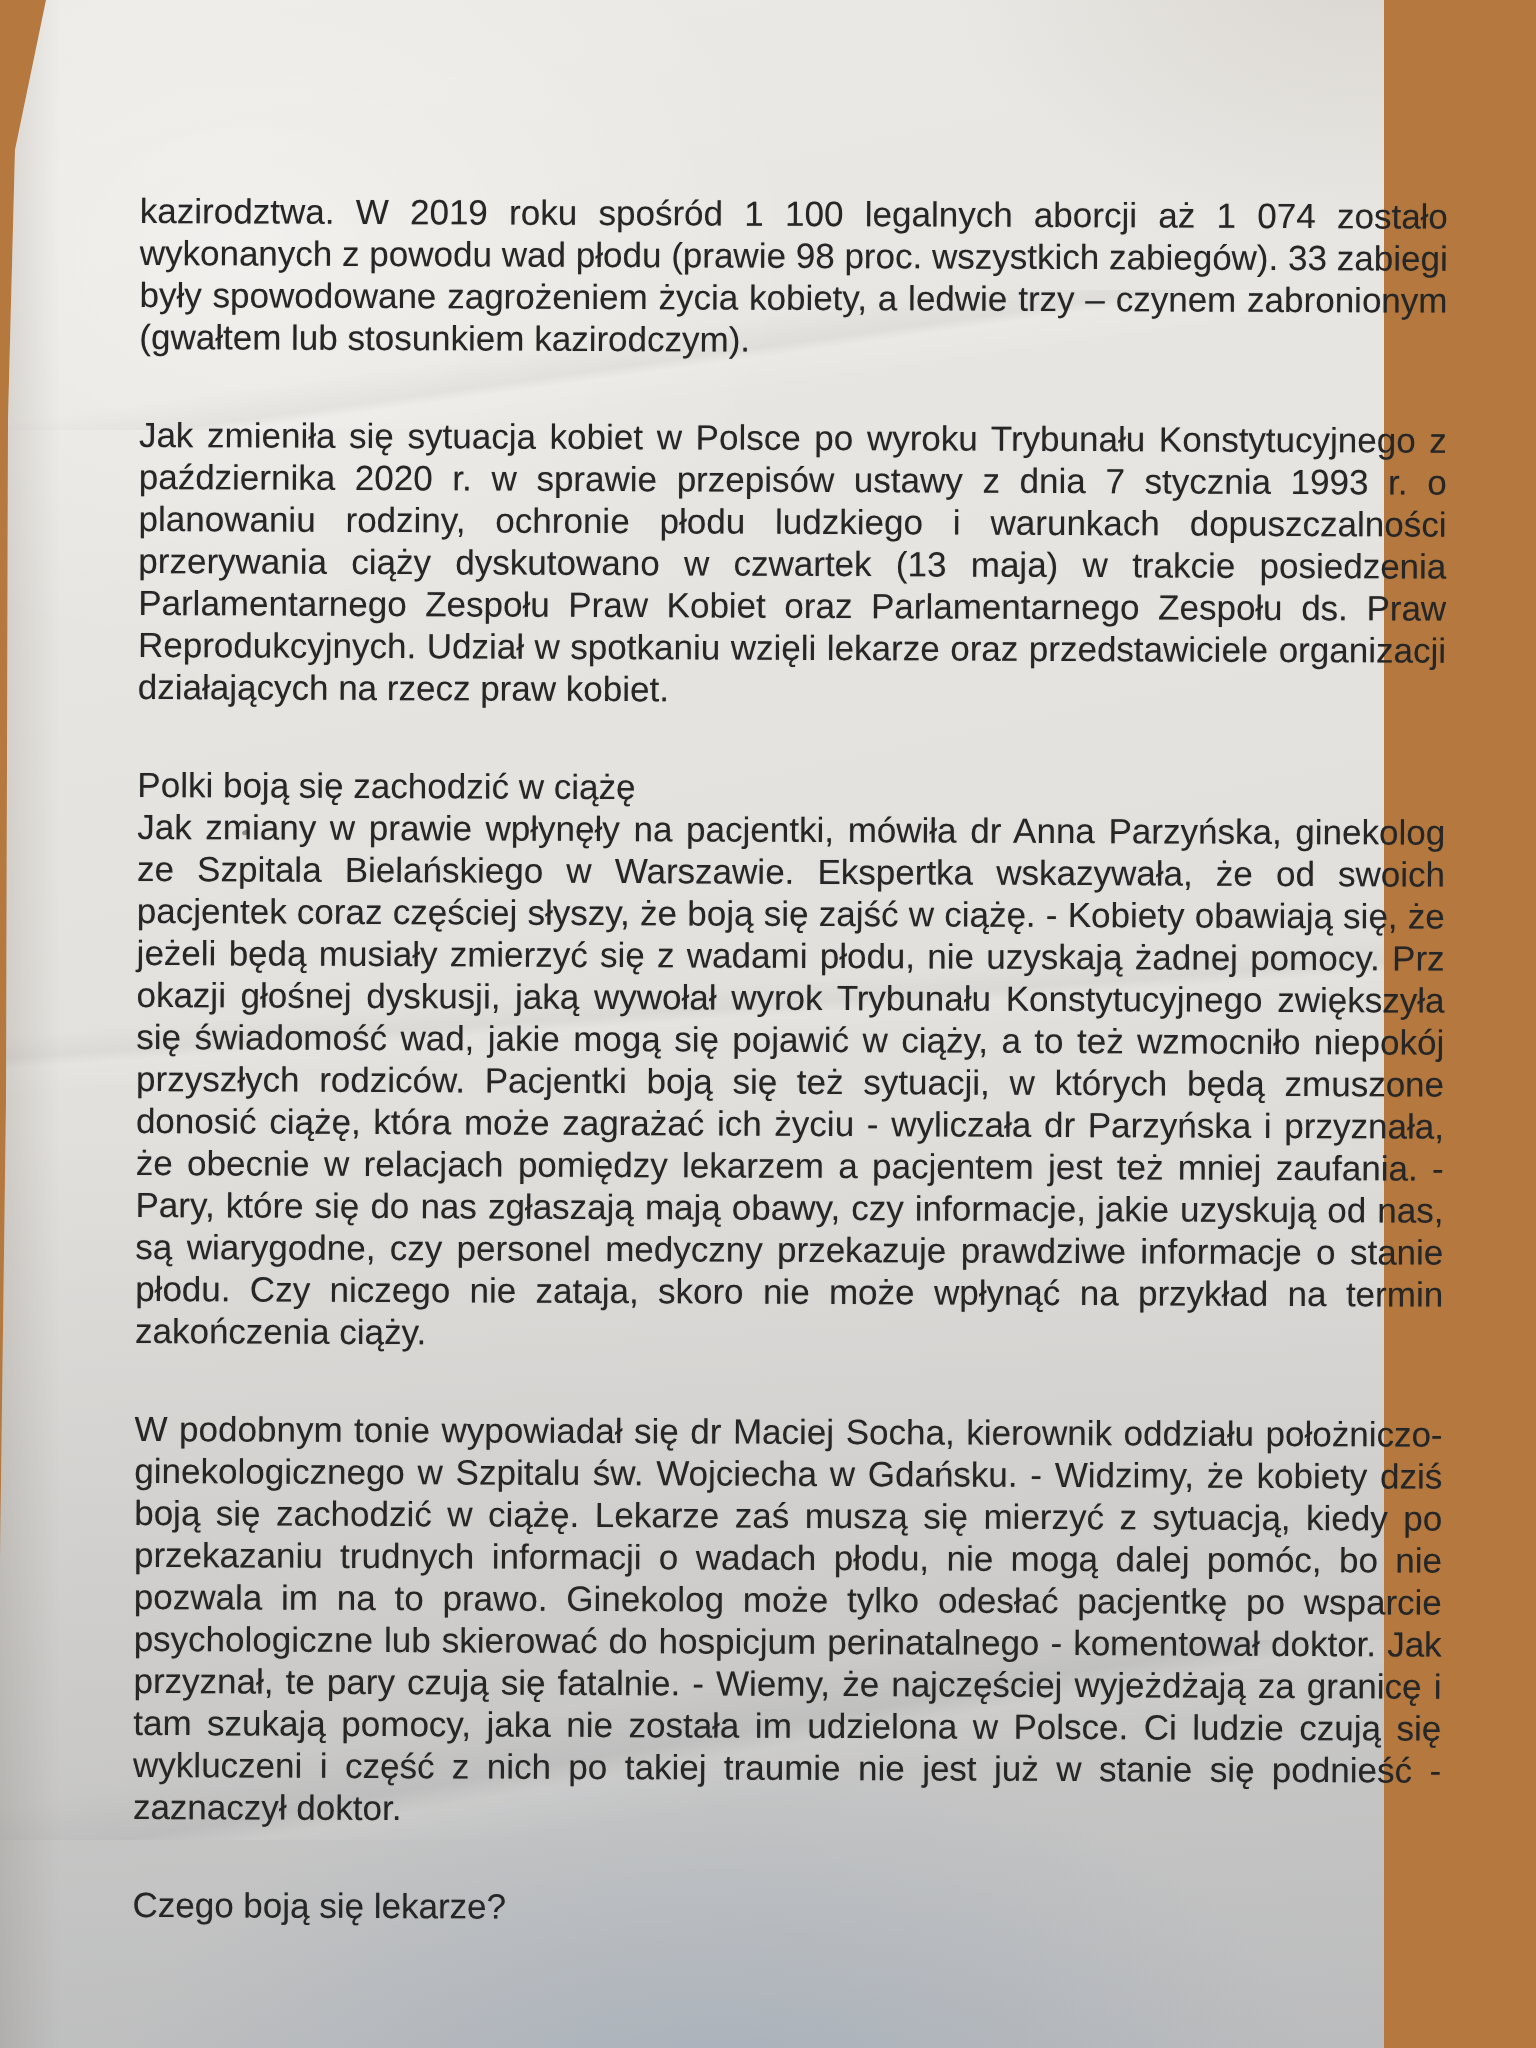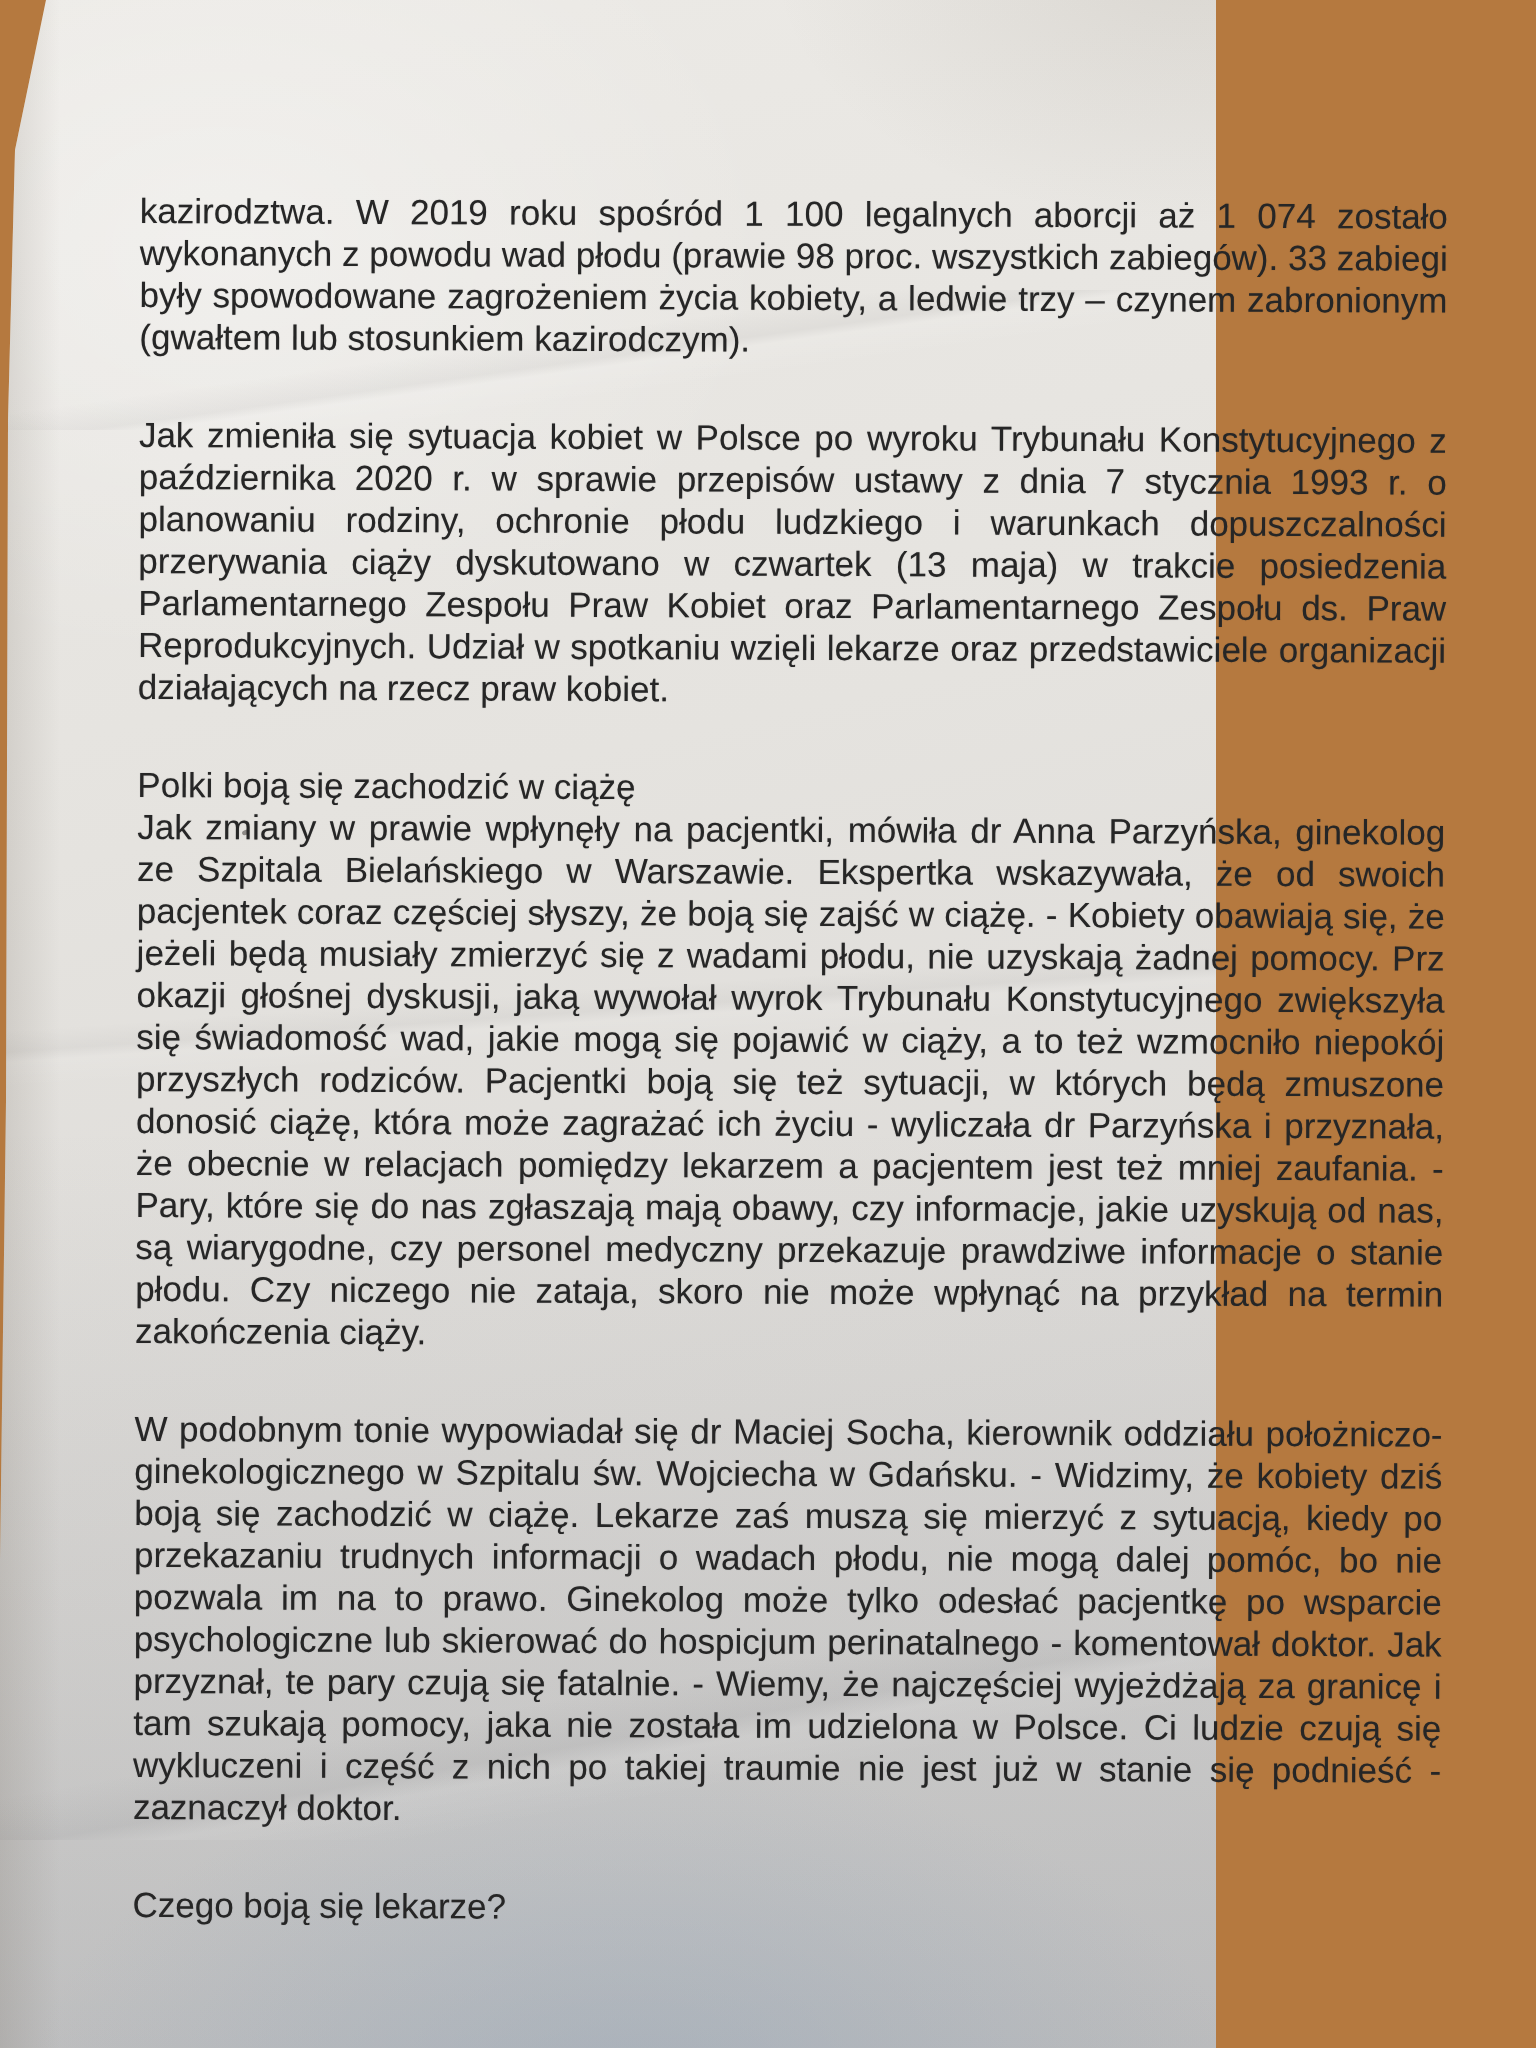--- a/index.html
+++ b/index.html
@@ -16,21 +16,21 @@
     position: relative;
     width: 1536px;
     height: 2048px;
   }
 
   
   .paper {
     position: absolute;
     top: 0;
     left: 0;
-    width: 1216px;
+    width: 1384px;
     height: 2048px;
     background:
       
       radial-gradient(ellipse 900px 520px at 52% 103%, rgba(140,160,182,0.42), rgba(140,160,182,0.0) 68%),
       
       linear-gradient(180deg, rgba(0,0,0,0) 55%, rgba(90,95,102,0.10) 78%, rgba(95,102,112,0.20) 100%),
       
       radial-gradient(ellipse 600px 380px at 98% -2%, rgba(120,110,95,0.14), rgba(120,110,95,0) 70%),
       
       radial-gradient(ellipse 800px 600px at 18% 12%, rgba(255,255,255,0.35), rgba(255,255,255,0) 70%),

